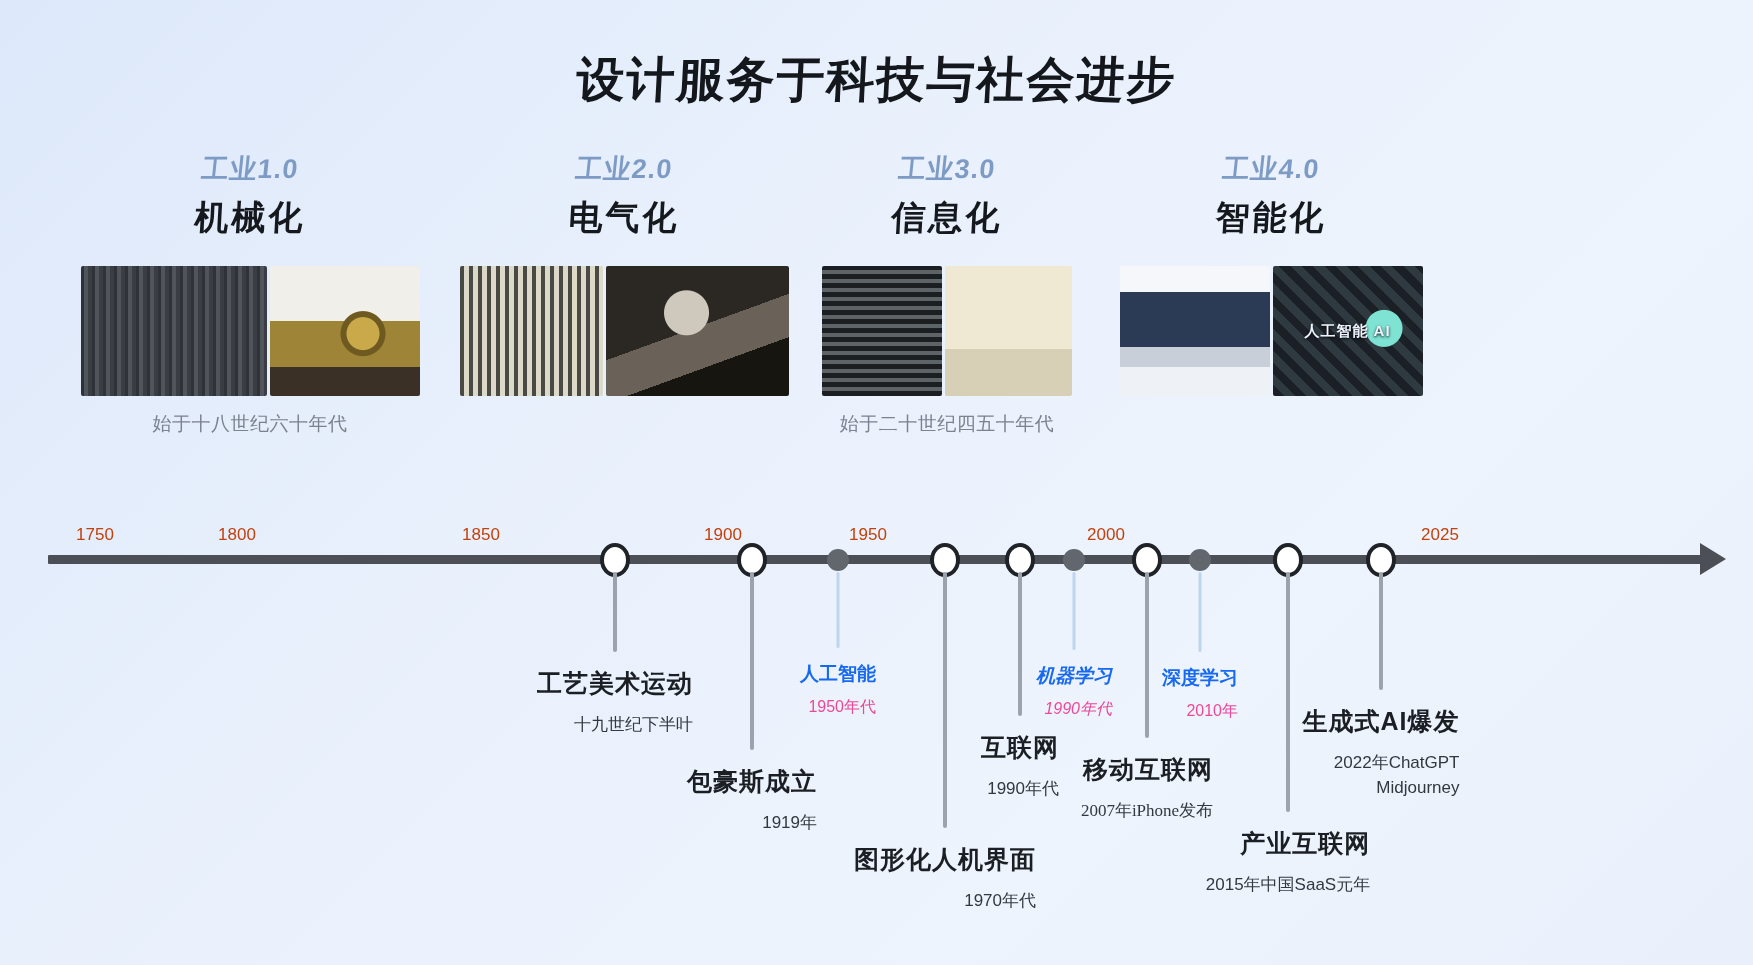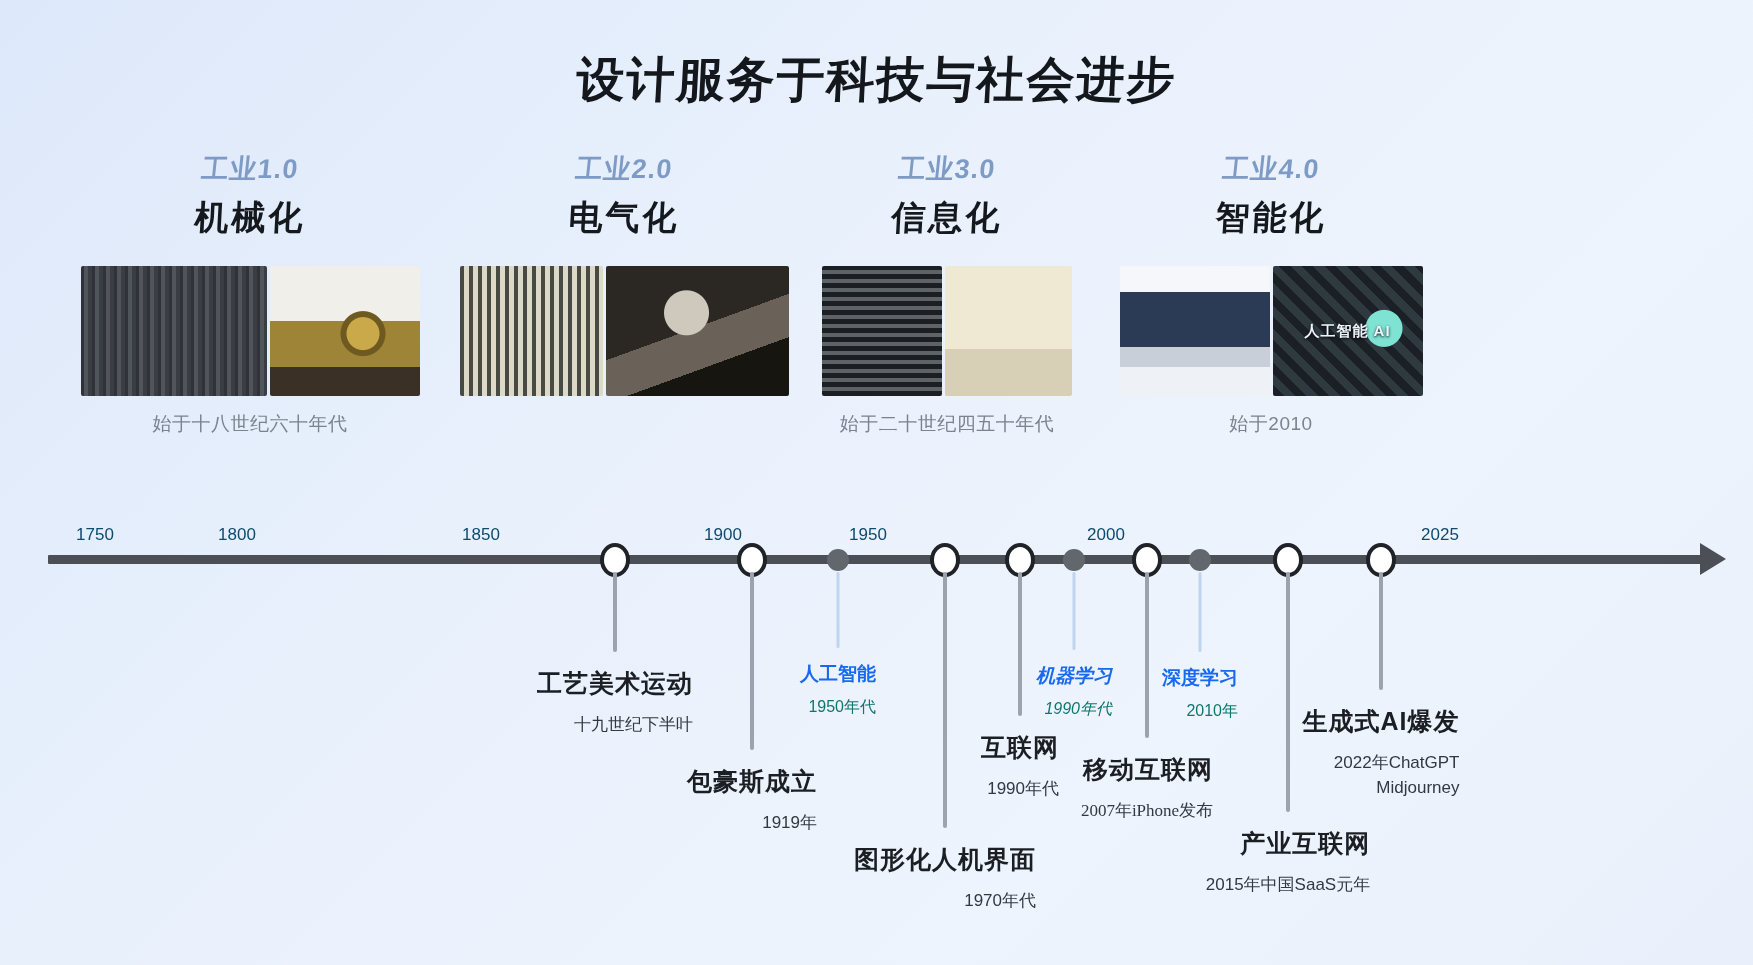--- a/index.html
+++ b/index.html
@@ -61,36 +61,36 @@
      repeating-linear-gradient(45deg,#1a2026 0 8px,#2e3940 8px 16px),
      linear-gradient(120deg,#10161b,#38444e);}
   .ph .ovl{position:absolute;inset:0;display:flex;align-items:center;justify-content:center;
      color:#eef4ff;font-size:15px;font-weight:bold;letter-spacing:1px;text-shadow:0 1px 3px #000;}
 
   
   .axis-line{position:absolute;left:48px;top:555px;width:1660px;height:9px;
      background:#4c5056;border-radius:1px;}
   .axis-arrow{position:absolute;left:1700px;top:543px;width:0;height:0;
      border-left:26px solid #4c5056;border-top:16px solid transparent;border-bottom:16px solid transparent;}
-  .yr{position:absolute;top:525px;font-size:17px;color:#0c4a6e;transform:translateX(-50%);}
+  .yr{position:absolute;top:525px;font-size:17px;color:#c2410c;transform:translateX(-50%);}
 
   .marker{position:absolute;top:560px;width:22px;height:26px;border-radius:50%;
      transform:translate(-50%,-50%);}
   .marker.hollow{background:#ffffff;border:4px solid #1f2328;}
   .marker.filled{background:#62676d;border:none;width:22px;height:22px;}
 
   .stem{position:absolute;width:4px;background:#9aa3ae;transform:translateX(-50%);border-radius:2px;}
   .stem.ai{background:#bdd5ee;width:3px;}
 
   
   .ev{position:absolute;text-align:right;transform:translateX(-50%);margin-top:9px;}
   .ev .t{font-size:25px;font-weight:bold;color:#1b1f24;letter-spacing:1px;white-space:nowrap;}
   .ev .s{margin-top:13px;font-size:17px;color:#33383f;white-space:nowrap;line-height:1.45;}
   .ev.ai .t{font-size:19px;font-weight:bold;color:#1769f0;letter-spacing:0;}
-  .ev.ai .s{margin-top:8px;font-size:16px;color:#0f766e;}
+  .ev.ai .s{margin-top:8px;font-size:16px;color:#ec4899;}
 </style>
 </head>
 <body>
 
 <div id="stage">
 
   <div class="title">设计服务于科技与社会进步</div>
 
   <div id="eras">
       <div class="era" style="left: 60px; width: 380px;">
@@ -121,21 +121,20 @@
       </div>
       <div class="era" style="left: 1081px; width: 380px;">
         <div class="era-tag">工业4.0</div>
         <div class="era-name">智能化</div>
         <div class="era-imgs">
           <div class="ph tex-laptop" style="width:150px"></div>
           <div class="ph tex-ai" style="width:150px">
             <div class="ovl">人工智能 AI</div>
           </div>
         </div>
-        <div class="era-cap">始于2010</div>
       </div>
     </div>
 
   <div class="axis-line"></div>
   <div class="axis-arrow"></div>
   <div id="years">
       <div class="yr" style="left: 95px;">1750</div>
       <div class="yr" style="left: 237px;">1800</div>
       <div class="yr" style="left: 433px; margin-left: 48px;">1850</div>
       <div class="yr" style="left: 723px;">1900</div>

